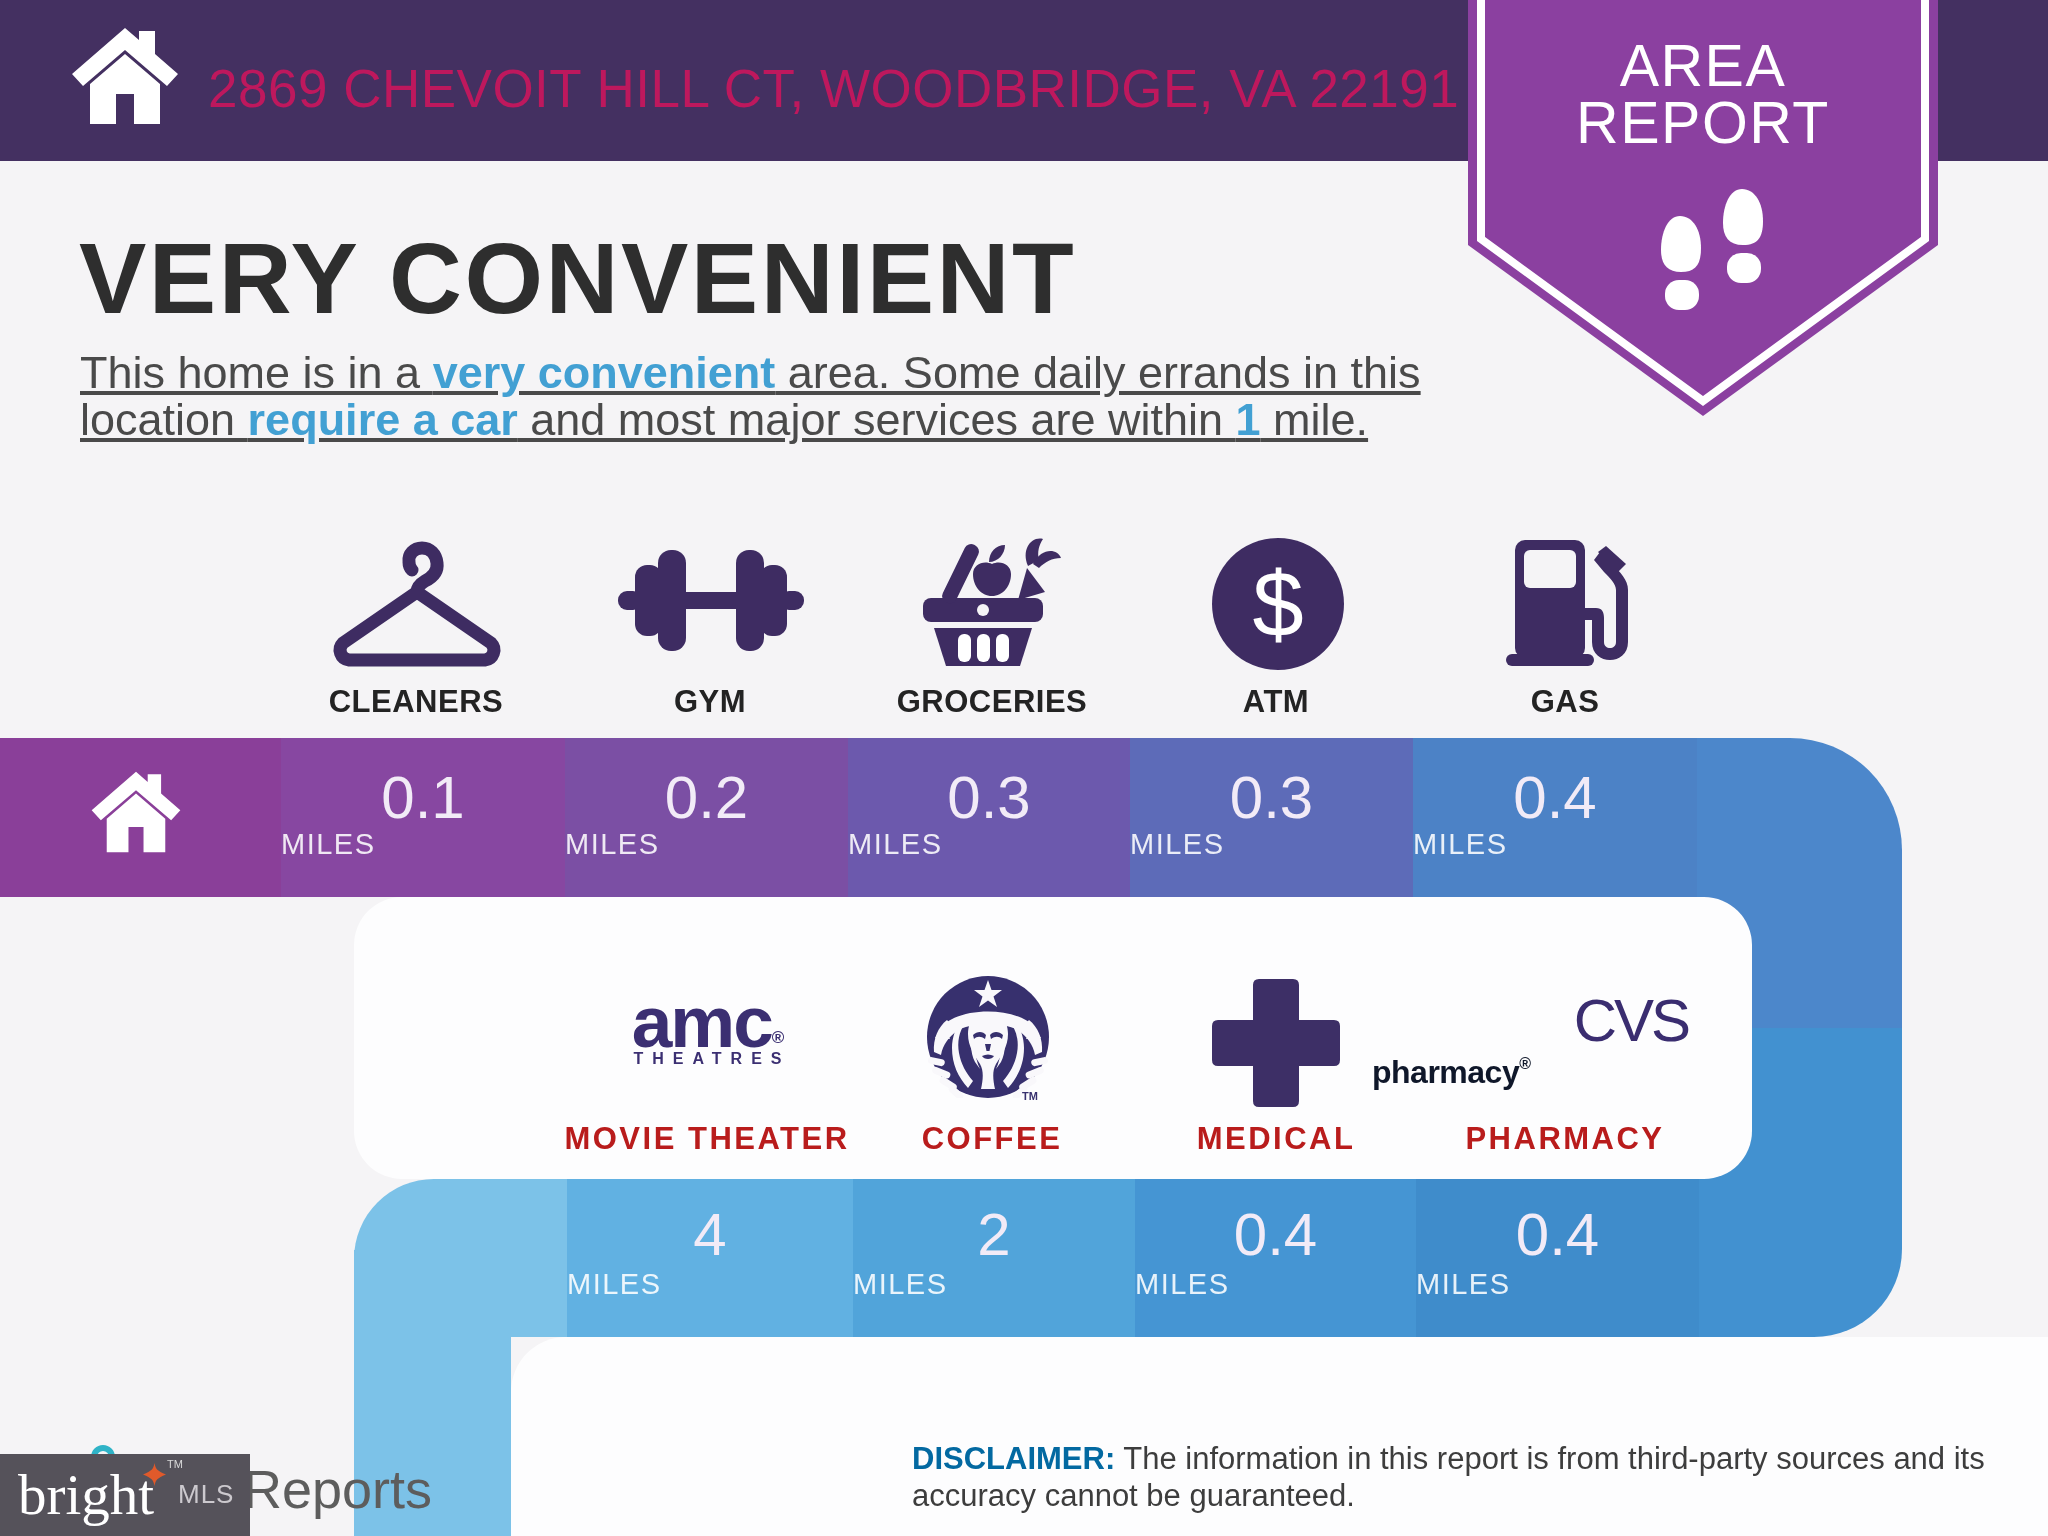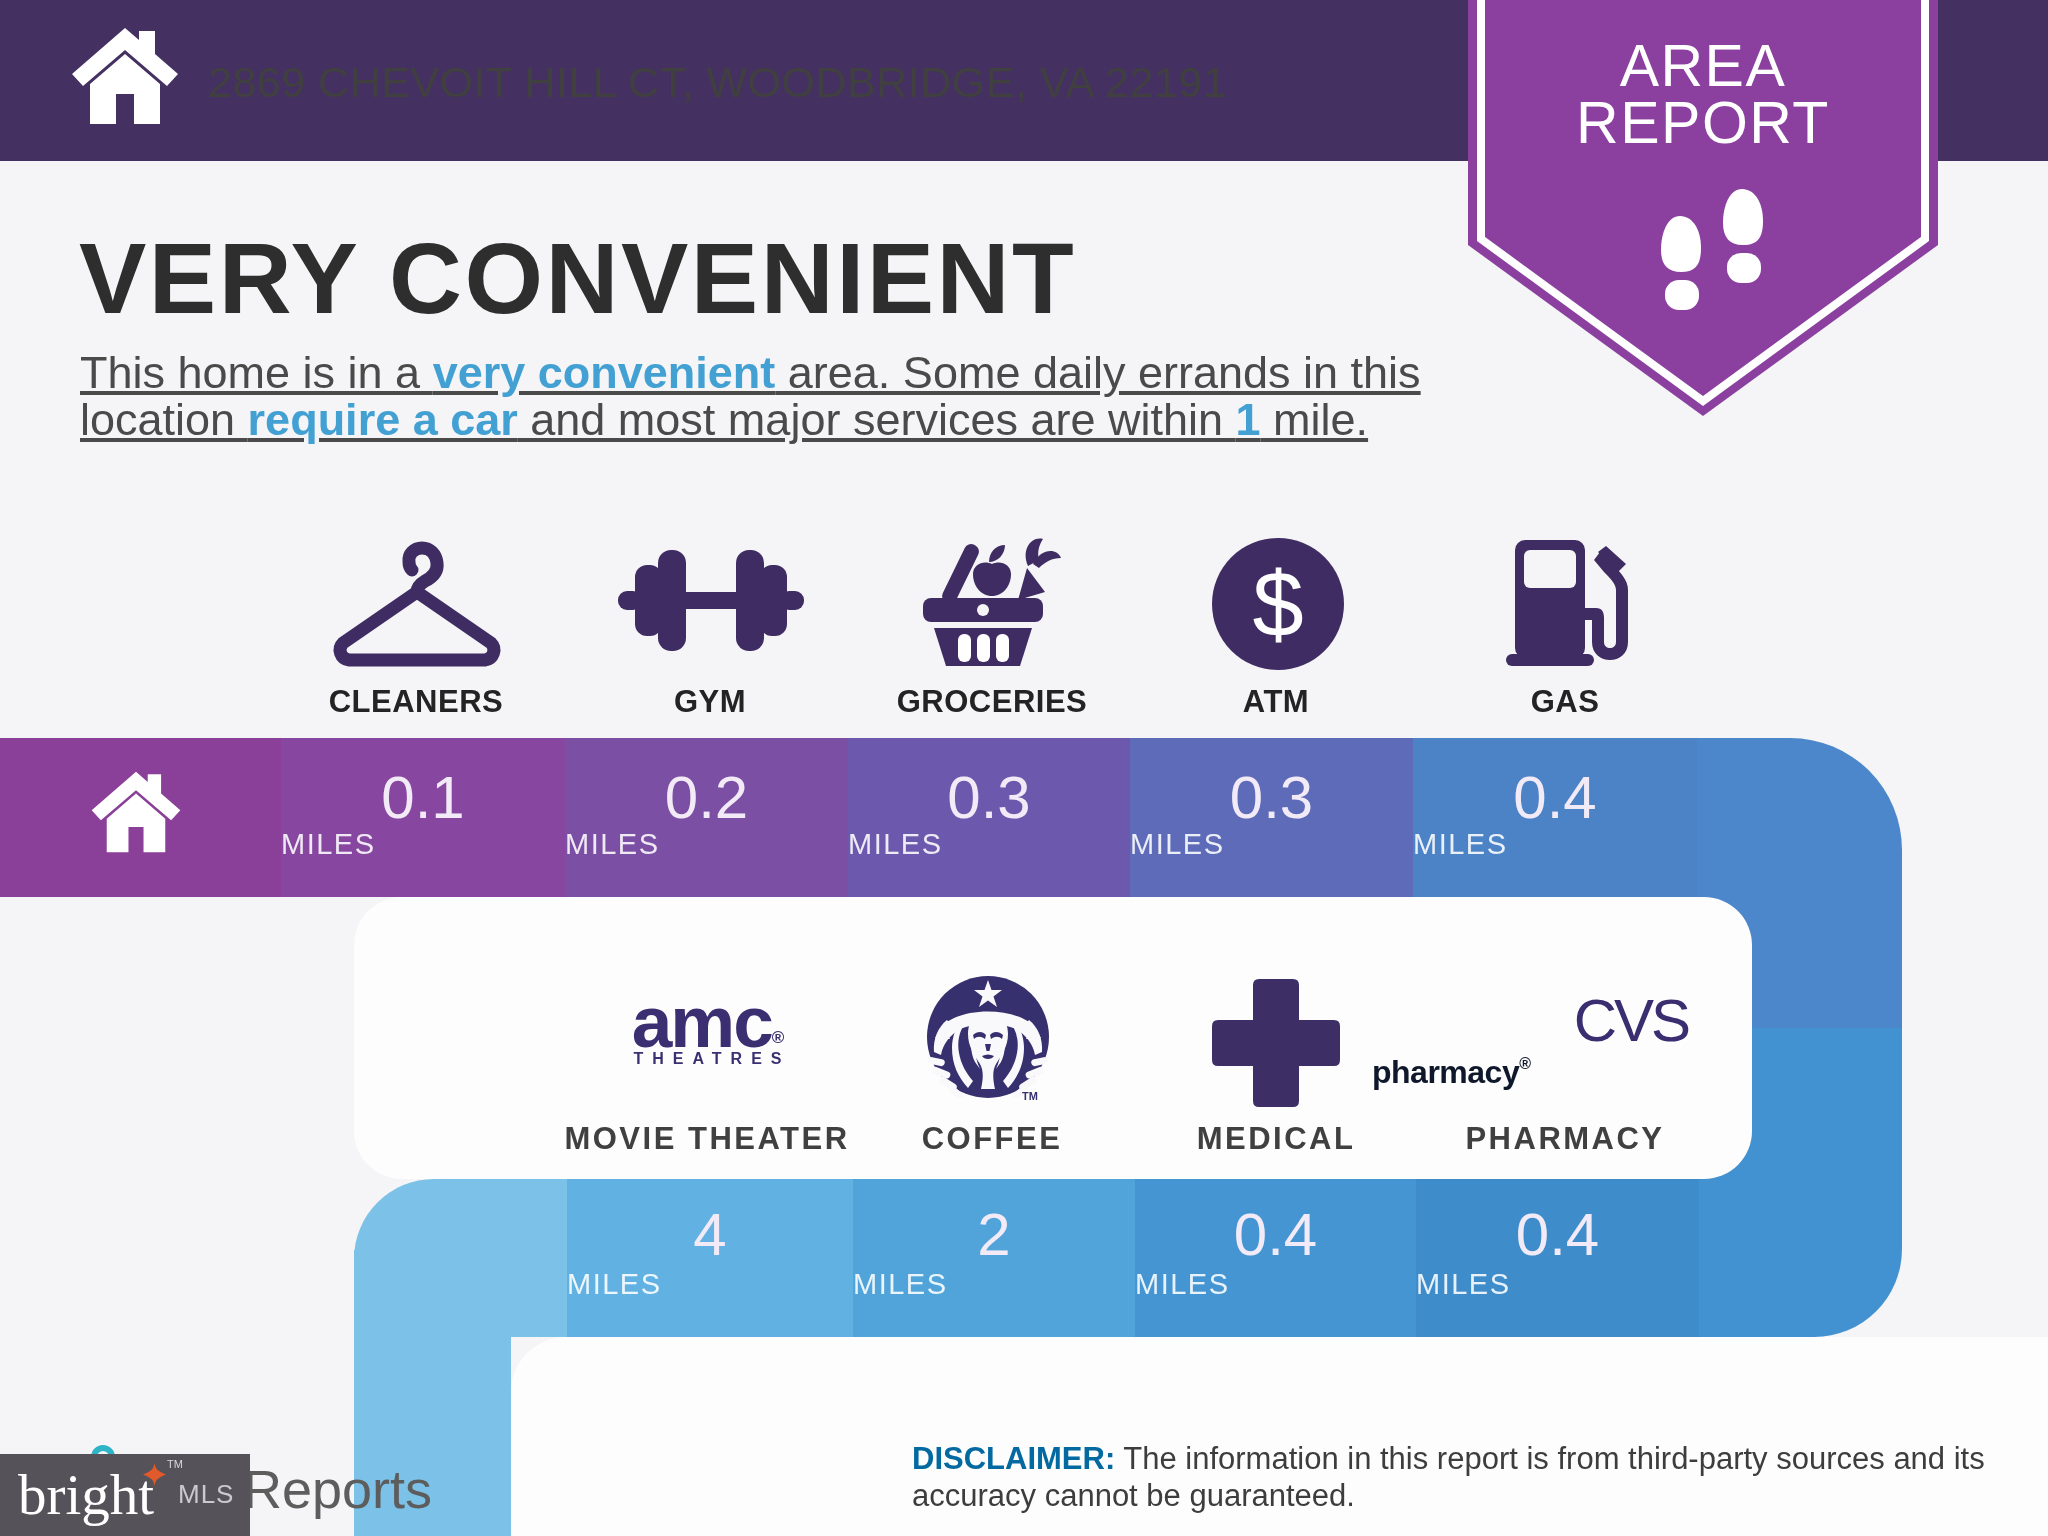--- a/index.html
+++ b/index.html
@@ -2,34 +2,34 @@
 <html><head>
 <meta charset="utf-8">
 <style>
   html,body{margin:0;padding:0;}
   body{font-family:"Liberation Sans", sans-serif;-webkit-font-smoothing:antialiased;}
   #page{position:relative;width:2048px;height:1536px;background:#f5f4f6;overflow:hidden;}
   .abs{position:absolute;}
   .seg-num{position:absolute;text-align:center;color:#f2ebf7;font-size:60px;font-weight:400;line-height:60px;}
   .seg-mi{position:absolute;color:rgba(255,255,255,0.88);font-size:29px;letter-spacing:1.5px;font-weight:400;line-height:29px;}
   .cat{position:absolute;text-align:center;color:#232323;font-size:31px;font-weight:700;letter-spacing:0.5px;}
-  .cat2{position:absolute;text-align:center;color:#404040;font-size:31px;font-weight:700;letter-spacing:2.5px;}
+  .cat2{position:absolute;text-align:center;color:#b91c1c;font-size:31px;font-weight:700;letter-spacing:2.5px;}
 </style>
 </head>
 <body>
 <div id="page">
 
   <div class="abs" style="left:0;top:0;width:2048px;height:161px;background:#443061;"></div>
 
   <svg class="abs" style="left:70px;top:26px;" width="110" height="100" viewBox="0 0 110 100">
     <path fill="#ffffff" d="M55 2 L69 14 L69 5 L85 5 L85 28 L108 48 L97 60 L55 24 L13 60 L2 48 Z"></path>
     <path fill="#ffffff" d="M20 58 L55 28 L90 58 L90 98 L64 98 L64 68 L46 68 L46 98 L20 98 Z"></path>
   </svg>
 
-  <div class="abs" style="left:208px;top:58px;font-size:43px;color:#404040;letter-spacing:0.5px;">2869 CHEVOIT HILL CT, WOODBRIDGE, VA 22191</div>
+  <div class="abs" style="left:208px;top:58px;font-size:53px;color:#be185d;letter-spacing:0.5px;">2869 CHEVOIT HILL CT, WOODBRIDGE, VA 22191</div>
 
   <svg class="abs" style="left:1466px;top:0;" width="474" height="420" viewBox="0 0 474 420">
     <polygon points="2,0 472,0 472,245 237,416 2,245" fill="#8b40a0"></polygon>
     <polygon points="15,-5 459,-5 459,239 237,401 15,239" fill="none" stroke="#ffffff" stroke-width="8"></polygon>
   </svg>
 
   <div class="abs" style="left:1466px;top:38px;width:474px;text-align:center;color:#fff;font-size:59px;letter-spacing:1.5px;line-height:57px;">AREA<br>REPORT</div>
 
   <svg class="abs" style="left:1650px;top:168px;" width="122" height="148" viewBox="0 0 122 140">
     <g fill="#ffffff">

